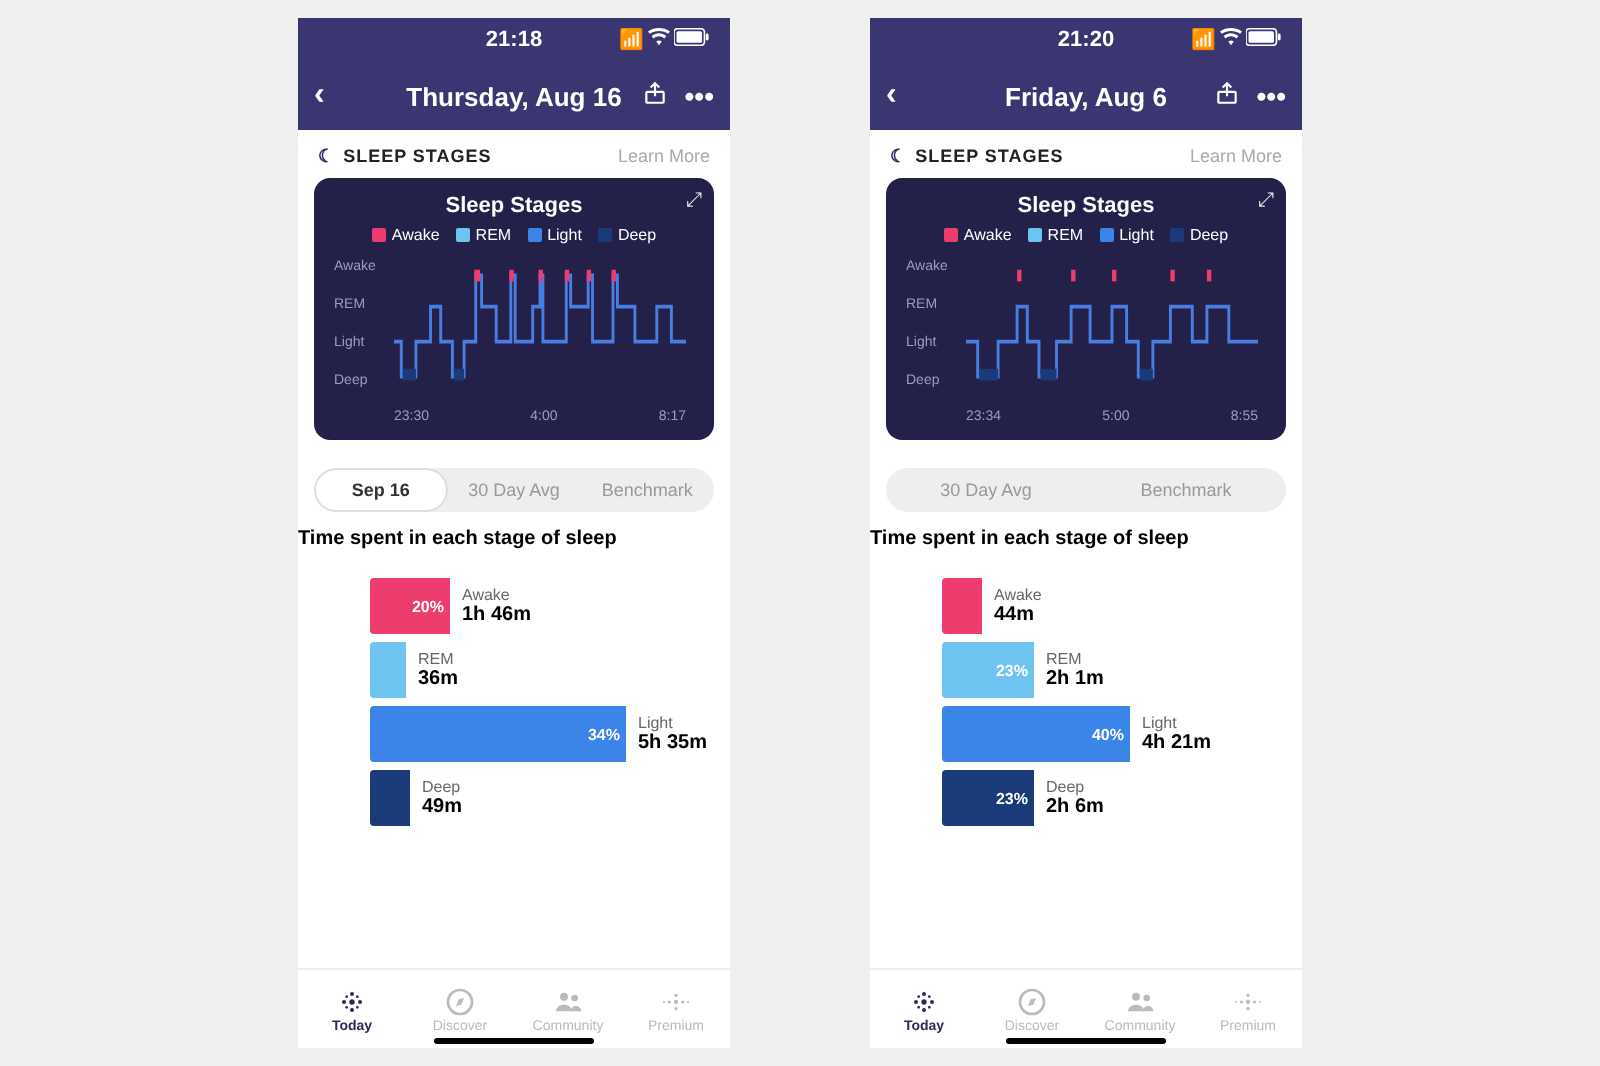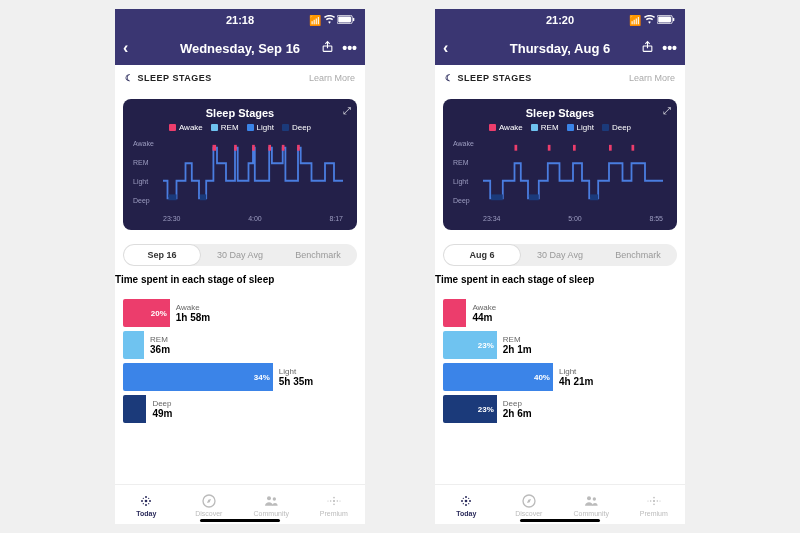--- a/index.html
+++ b/index.html
@@ -8,21 +8,21 @@
     font-family: -apple-system, BlinkMacSystemFont, "Helvetica Neue", Arial, sans-serif;
     width: 800px;
     height: 533px;
     overflow: hidden;
     display: flex;
     justify-content: center;
     align-items: center;
     gap: 70px;
   }
   .phone {
-    width: 250px;
+    width: 216px;
     height: 515px;
     background: #fff;
     position: relative;
     overflow: hidden;
   }
   .statusbar {
     height: 22px;
     background: #3a3672;
     color: #fff;
     display: flex;
@@ -63,21 +63,21 @@
     right: 8px;
     display: flex;
     gap: 8px;
     align-items: center;
     font-size: 14px;
   }
   .section-header {
     display: flex;
     align-items: center;
     justify-content: space-between;
-    padding: 8px 10px 16px 10px;
+    padding: 8px 10px 6px 10px;
     font-size: 9px;
     font-weight: 800;
     color: #222;
     letter-spacing: 0.5px;
   }
   .section-header .learnmore {
     color: #aaa;
     font-weight: 500;
     font-size: 9px;
     letter-spacing: 0;
@@ -195,20 +195,21 @@
   }
   .bar {
     display: flex;
     align-items: center;
     justify-content: flex-end;
     color: #fff;
     font-size: 8px;
     font-weight: 700;
     padding-right: 3px;
     border-radius: 2px 0 0 2px;
+    margin-left: 28px;
   }
   .bartext {
     margin-left: 6px;
     display: flex;
     flex-direction: column;
     justify-content: center;
     line-height: 1.15;
   }
   .bartext .lbl { font-size: 8px; color: #666; }
   .bartext .val { font-size: 10px; font-weight: 700; }
@@ -262,21 +263,21 @@
         <svg width="18" height="9" viewBox="0 0 26 12">
             <rect x="0" y="0" width="22" height="12" rx="2.5" fill="none" stroke="#fff" stroke-width="1.2"></rect>
             <rect x="1.8" y="1.8" width="18.4" height="8.4" rx="1.2" fill="#fff"></rect>
             <rect x="23" y="3.5" width="2" height="5" rx="1" fill="#fff"></rect>
           </svg>
       </span>
     </span>
   </div>
   <div class="navbar">
     <span class="back">‹</span>
-    <span>Wednesday, Sep 16</span>
+    <span>Thursday, Aug 16</span>
     <span class="actions">
       <span>
         <svg width="13" height="13" viewBox="0 0 24 24" fill="none" stroke="#fff" stroke-width="2">
             <path d="M12 3v12M8 7l4-4 4 4"></path>
             <rect x="4" y="11" width="16" height="10" rx="1"></rect>
           </svg>
       </span>
       <span>•••</span>
     </span>
   </div>
@@ -335,21 +336,21 @@
 
   <div class="subtitle">Time spent in each stage of sleep</div>
 
   <div class="bars">
     <div class="barrow">
       <div class="bar" style="background:#ec3d6c;width:20%">
           <span>20%</span>
         </div>
       <div class="bartext">
           <span class="lbl">Awake</span>
-          <span class="val">1h 58m</span>
+          <span class="val">1h 46m</span>
         </div>
     </div>
     <div class="barrow">
       <div class="bar" style="background:#6fc3f0;width:9%">
           <span></span>
         </div>
       <div class="bartext">
           <span class="lbl">REM</span>
           <span class="val">36m</span>
         </div>
@@ -441,21 +442,21 @@
         <svg width="18" height="9" viewBox="0 0 26 12">
             <rect x="0" y="0" width="22" height="12" rx="2.5" fill="none" stroke="#fff" stroke-width="1.2"></rect>
             <rect x="1.8" y="1.8" width="18.4" height="8.4" rx="1.2" fill="#fff"></rect>
             <rect x="23" y="3.5" width="2" height="5" rx="1" fill="#fff"></rect>
           </svg>
       </span>
     </span>
   </div>
   <div class="navbar">
     <span class="back">‹</span>
-    <span>Thursday, Aug 6</span>
+    <span>Friday, Aug 6</span>
     <span class="actions">
       <span>
         <svg width="13" height="13" viewBox="0 0 24 24" fill="none" stroke="#fff" stroke-width="2">
             <path d="M12 3v12M8 7l4-4 4 4"></path>
             <rect x="4" y="11" width="16" height="10" rx="1"></rect>
           </svg>
       </span>
       <span>•••</span>
     </span>
   </div>
@@ -500,21 +501,20 @@
       </div>
       <div class="xticks">
         <span>23:34</span>
         <span>5:00</span>
         <span>8:55</span>
       </div>
     </div>
   </div>
 
   <div class="tabs">
-    <div class="tab active">Aug 6</div>
     <div class="tab">30 Day Avg</div>
     <div class="tab">Benchmark</div>
   </div>
 
   <div class="subtitle">Time spent in each stage of sleep</div>
 
   <div class="bars">
     <div class="barrow">
       <div class="bar" style="background:#ec3d6c;width:10%">
           <span></span>

